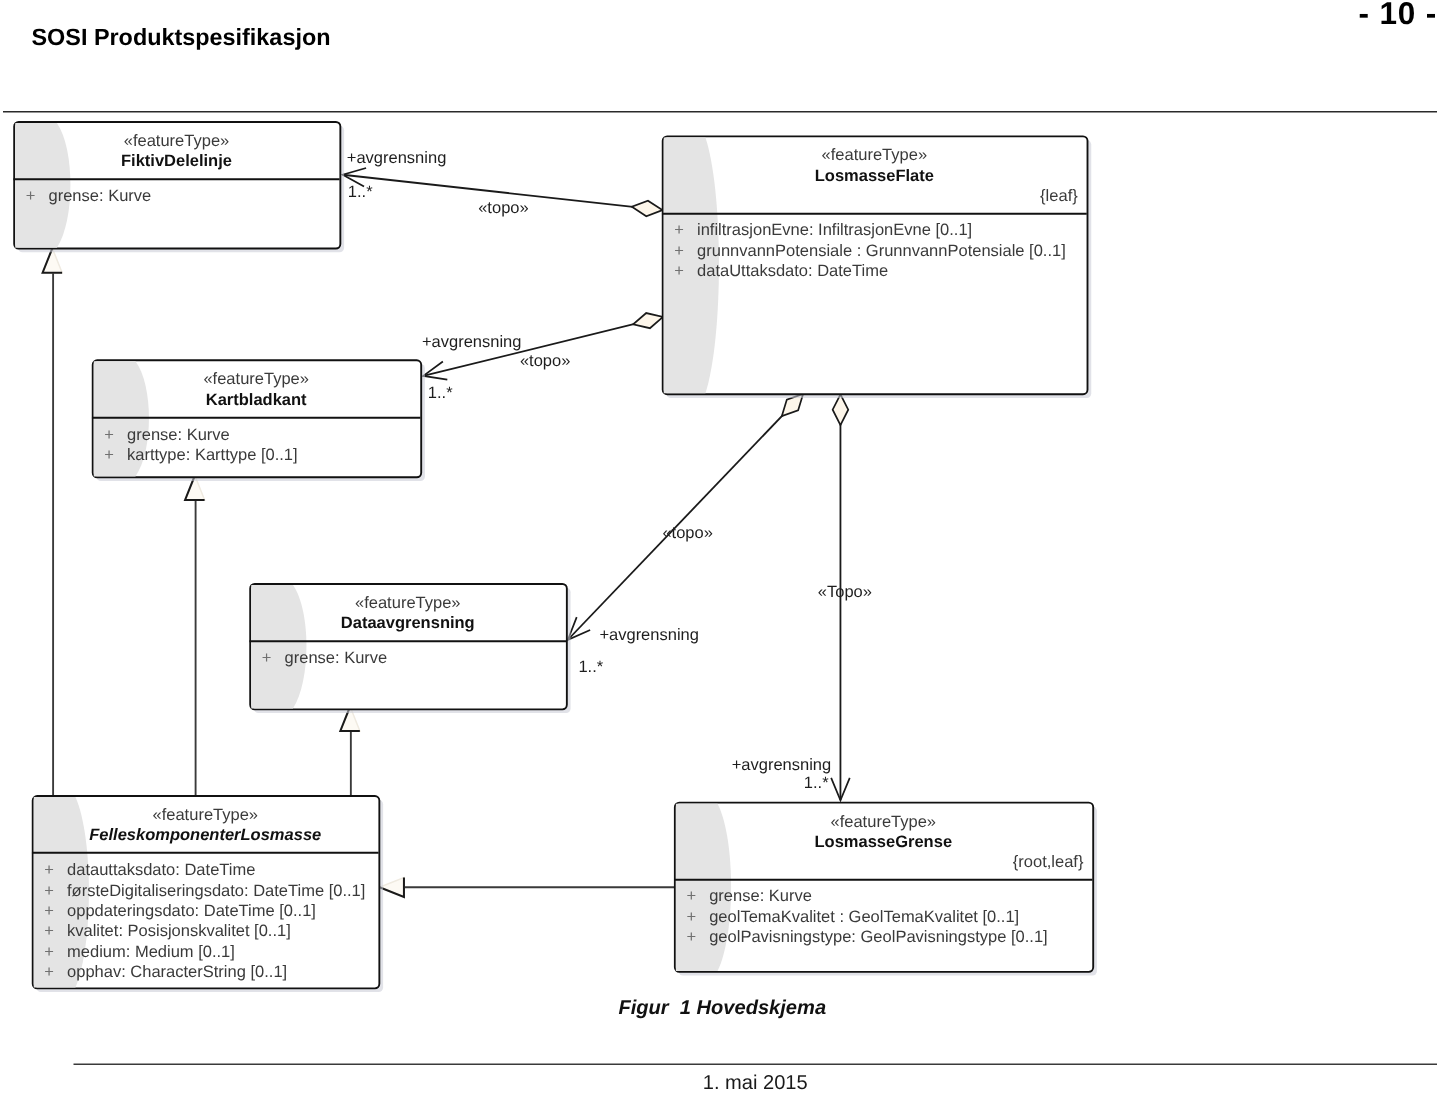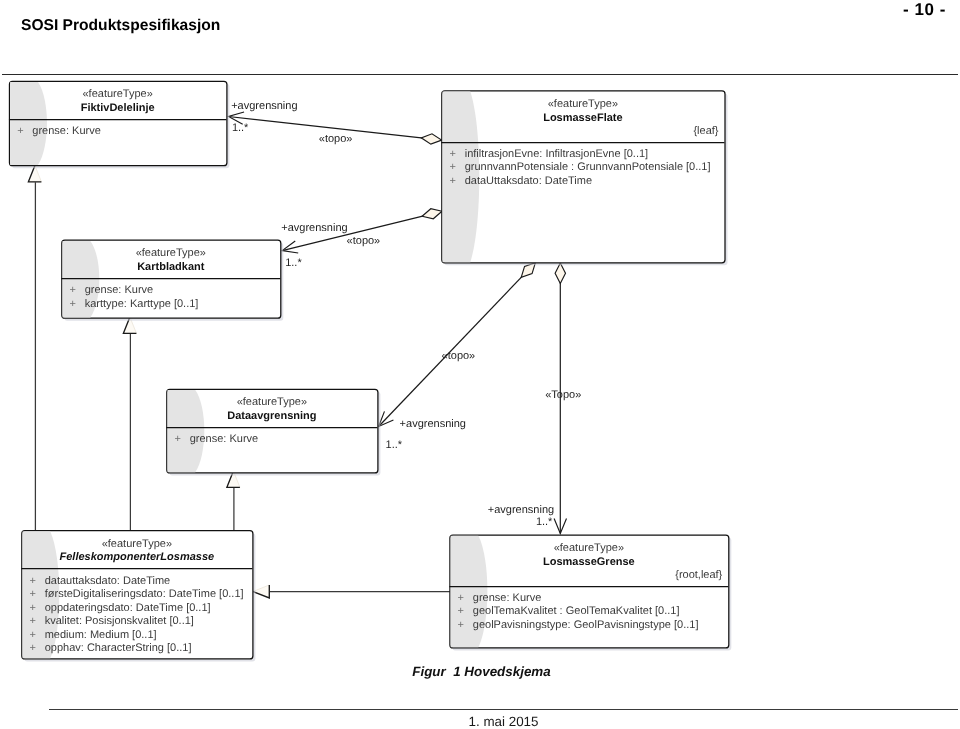--- a/index.html
+++ b/index.html
@@ -1,21 +1,21 @@
 <!DOCTYPE html>
 <html><head>
 <meta charset="utf-8">
 <style>
   html,body{margin:0;padding:0;-webkit-font-smoothing:antialiased;text-rendering:geometricPrecision;}
   body{width:960px;height:729px;background:#fff;font-family:"Liberation Sans",sans-serif;position:relative;overflow:hidden;}
   .page{position:absolute;left:0;top:0;width:960px;height:729px;}
   .hdr{position:absolute;font-weight:bold;font-size:15.6px;color:#000;white-space:nowrap;line-height:18.1px;}
   #hdr1{left:21px;top:17.1px;}
   #hdr2{left:6.6px;top:35.2px;}
-  #pageno{position:absolute;right:14px;top:1.7px;font-weight:bold;font-size:17px;line-height:15px;letter-spacing:0.55px;}
+  #pageno{position:absolute;right:2.0px;top:1.7px;font-weight:bold;font-size:21px;line-height:15px;letter-spacing:0.55px;}
   #rule{position:absolute;left:2px;top:74.4px;width:956px;height:0;border-top:1.5px solid #2a2a2a;}
   #frule{position:absolute;left:49px;top:708.9px;width:909px;height:0;border-top:1.2px solid #3a3a3a;}
   #footer{position:absolute;left:0;top:715.2px;width:1007px;text-align:center;font-size:13.4px;line-height:13px;color:#1a1a1a;}
   #figcap{position:absolute;left:0;top:665.2px;width:963px;text-align:center;white-space:pre;font-size:13.4px;line-height:14px;font-weight:bold;font-style:italic;color:#111;}
   svg#diagram{position:absolute;left:0;top:0;}
   svg text{font-family:"Liberation Sans",sans-serif;fill:#3a3a3a;}
   text.st{font-size:11px;fill:#3a3a3a;}
   text.cn{font-size:11px;font-weight:bold;fill:#111;}
   text.cni{font-style:italic;}
   text.at{font-size:11px;fill:#3a3a3a;}

